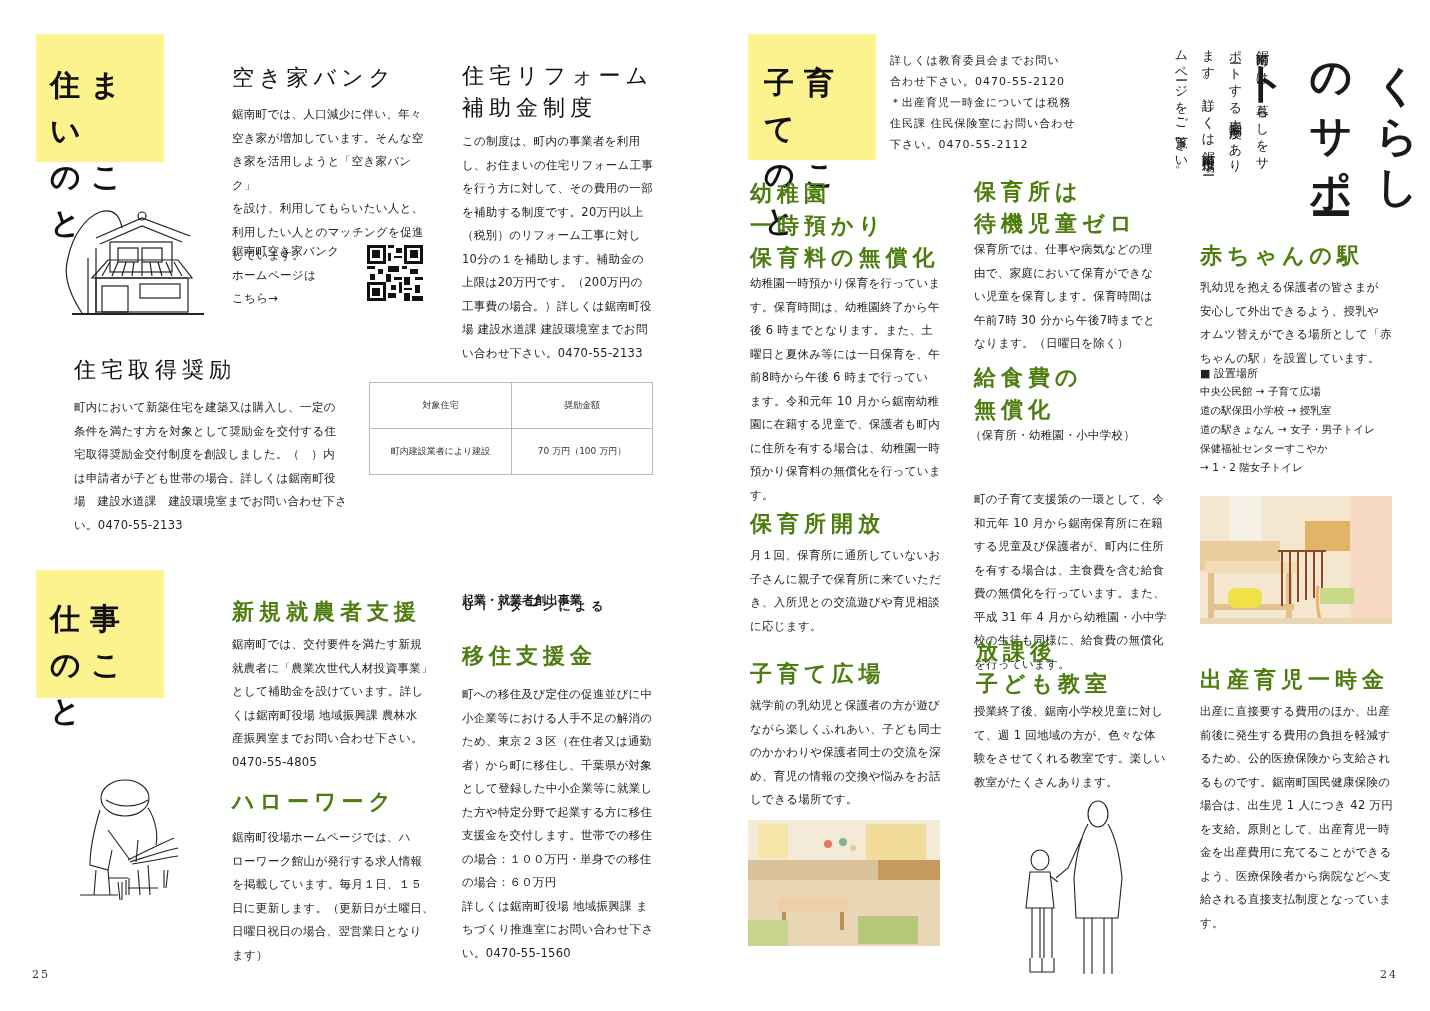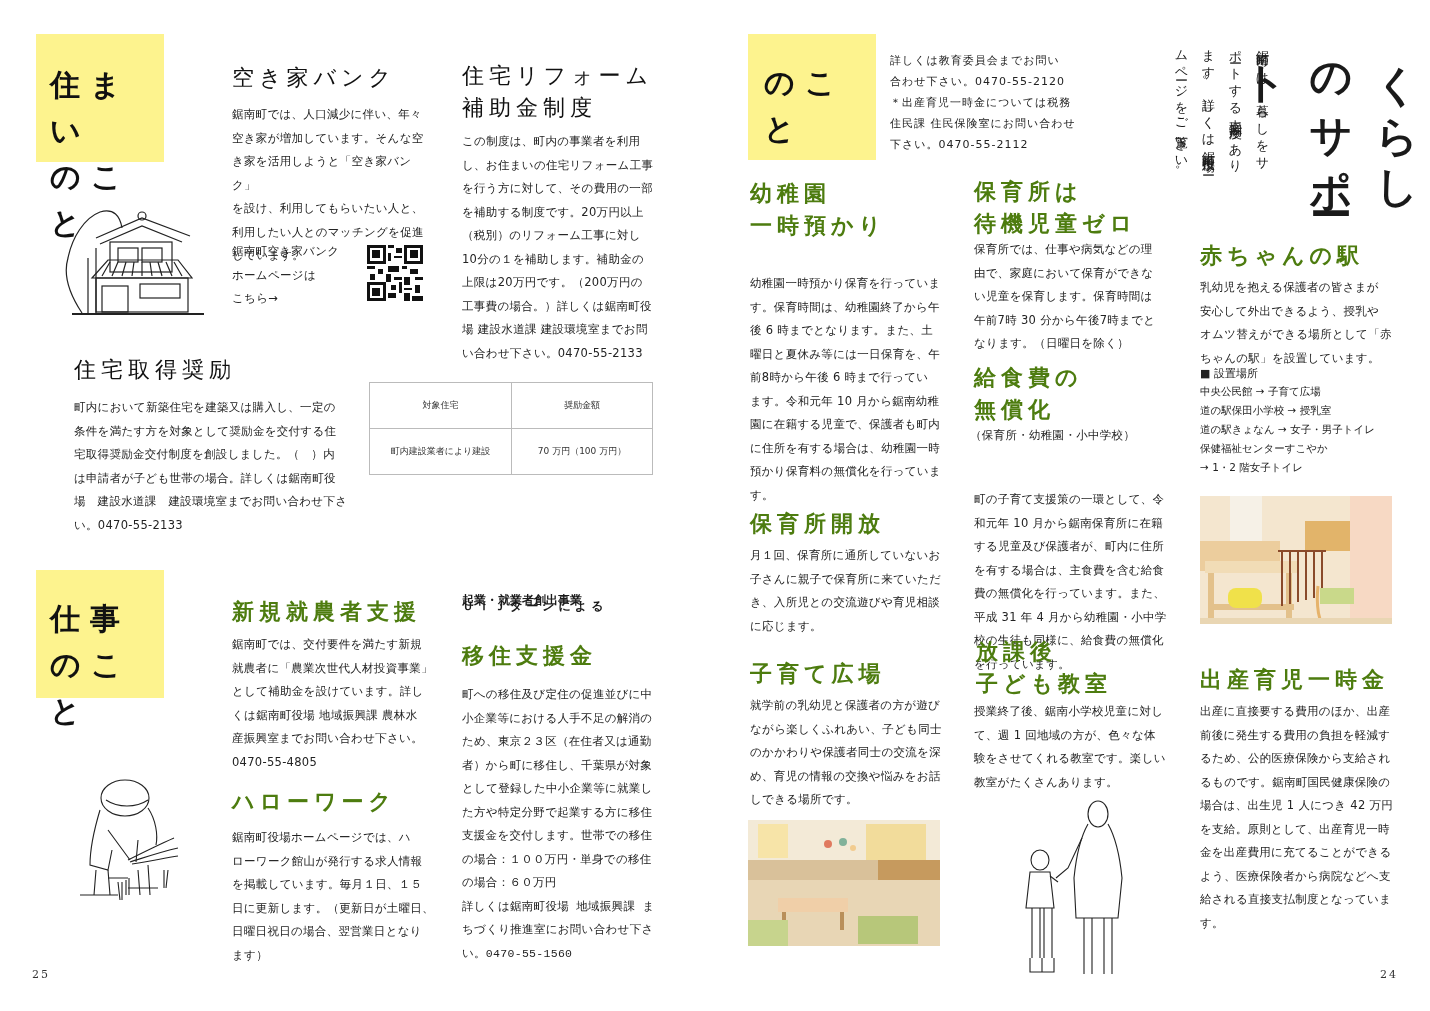--- a/index.html
+++ b/index.html
@@ -165,51 +165,53 @@
   <div class="abs body" style="left:232px;top:826px;width:210px;">鋸南町役場ホームページでは、ハ
 ローワーク館山が発行する求人情報
 を掲載しています。毎月１日、１５
 日に更新します。（更新日が土曜日、
 日曜日祝日の場合、翌営業日となり
 ます）</div>
 
   <div class="abs" style="left:462px;top:598px;font-size:12px;font-weight:bold;letter-spacing:4px;">ＵＩＪターンによる</div>
   <div class="abs" style="left:462px;top:592px;font-size:12px;font-weight:bold;">起業・就業者創出事業</div>
   <div class="abs h2b" style="left:462px;top:640px;">移住支援金</div>
-  <div class="abs body" style="left:462px;top:683px;width:200px;font-family:Liberation Mono, monospace;">町への移住及び定住の促進並びに中
+  <div class="abs body" style="left:462px;top:683px;width:200px;">町への移住及び定住の促進並びに中
 小企業等における人手不足の解消の
 ため、東京２３区（在住者又は通勤
 者）から町に移住し、千葉県が対象
 として登録した中小企業等に就業し
 た方や特定分野で起業する方に移住
 支援金を交付します。世帯での移住
 の場合：１００万円・単身での移住
 の場合：６０万円
 詳しくは鋸南町役場 地域振興課 ま
 ちづくり推進室にお問い合わせ下さ
 い。0470-55-1560</div>
 </div>
 
 <div>
 
   <div class="abs yellow-box" style="left:748px;top:34px;width:128px;height:126px;padding:26px 0 0 16px;">
+    <div class="cat-title">子育て</div>
     <div class="cat-title">のこと</div>
   </div>
   <div class="abs small" style="left:890px;top:50px;width:200px;letter-spacing:1px;">詳しくは教育委員会までお問い
 合わせ下さい。0470-55-2120
 ＊出産育児一時金については税務
 住民課 住民保険室にお問い合わせ
 下さい。0470-55-2112</div>
 
   <div class="abs vert" style="left:1290px;top:36px;font-size:42px;font-weight:bold;line-height:66px;letter-spacing:4px;height:170px;width:140px;">くらしのサポート</div>
   <div class="abs vert" style="left:1146px;top:40px;font-size:13px;line-height:27px;letter-spacing:2px;height:140px;width:130px;">鋸南町には、暮らしをサポートする支援制度があります。詳しくは鋸南町役場ホームページをご覧下さい。</div>
 
   <div class="abs h2b" style="left:750px;top:178px;">
     <div>幼稚園</div>
     <div>一時預かり</div>
+    <div>保育料の無償化</div>
   </div>
   <div class="abs body" style="left:750px;top:272px;width:200px;">幼稚園一時預かり保育を行っていま
 す。保育時間は、幼稚園終了から午
 後 6 時までとなります。また、土
 曜日と夏休み等には一日保育を、午
 前8時から午後 6 時まで行ってい
 ます。令和元年 10 月から鋸南幼稚
 園に在籍する児童で、保護者も町内
 に住所を有する場合は、幼稚園一時
 預かり保育料の無償化を行っていま

